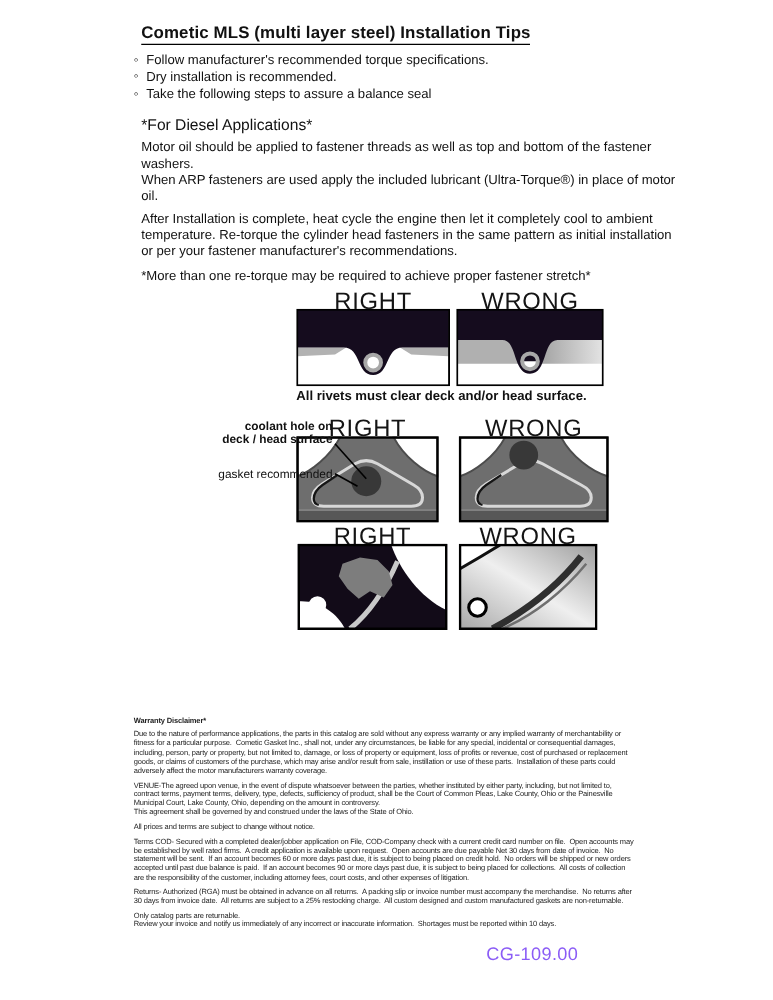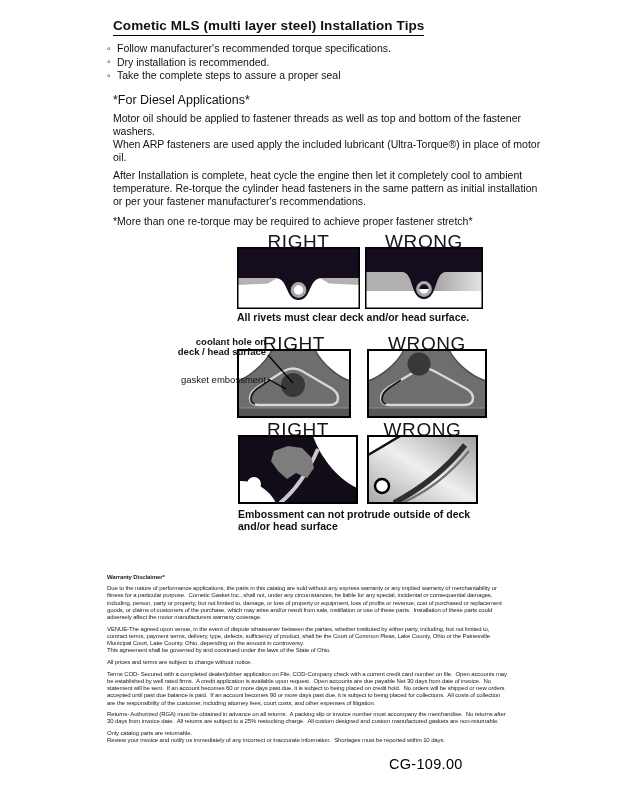--- a/index.html
+++ b/index.html
@@ -37,33 +37,33 @@
   .row3 .caption{margin-left:238px;margin-top:4px;}
   .ann{position:absolute;left:106px;width:160px;text-align:right;font-size:9.5px;line-height:10.5px;white-space:pre-line;}
   .ann1{top:4px;font-weight:bold;}
   .ann2{top:42px;}
   .leader{position:absolute;left:0;top:0;pointer-events:none;}
   
   .legal{position:absolute;top:574px;left:107px;width:430px;font-size:6px;line-height:7.2px;letter-spacing:-0.12px;color:#1c1c1c;}
   .legal .lh{font-weight:bold;margin:0 0 4px 0;}
   .legal .lp{white-space:pre;margin:0 0 4.5px 0;}
   
-  .page-code{position:absolute;top:756px;left:389px;font-size:14.5px;color:#000000;letter-spacing:.3px;}
+  .page-code{position:absolute;top:756px;left:389px;font-size:14.5px;color:#8b5cf6;letter-spacing:.3px;}
 </style>
 </head>
 <body>
 
 <div class="page">
 
   <div class="top">
     <span class="title">Cometic MLS (multi layer steel) Installation Tips</span>
     <div class="bullets">
       <div class="bullet">Follow manufacturer's recommended torque specifications.</div>
       <div class="bullet">Dry installation is recommended.</div>
-      <div class="bullet">Take the complete steps to assure a proper seal</div>
+      <div class="bullet">Take the following steps to assure a balance seal</div>
     </div>
     <div class="diesel">
       <div class="diesel-heading">*For Diesel Applications*</div>
       <p>Motor oil should be applied to fastener threads as well as top and bottom of the fastener washers.
 When ARP fasteners are used apply the included lubricant (Ultra-Torque®) in place of motor oil.</p>
       <p>After Installation is complete, heat cycle the engine then let it completely cool to ambient
 temperature. Re-torque the cylinder head fasteners in the same pattern as initial installation
 or per your fastener manufacturer's recommendations.</p>
       <p class="note">*More than one re-torque may be required to achieve proper fastener stretch*</p>
     </div>
@@ -101,21 +101,21 @@
           <circle cx="59" cy="42" r="6.3" fill="none" stroke="#a8a8a8" stroke-width="3.2"></circle>
           <rect x="0.75" y="0.75" width="116.5" height="60.5" fill="none" stroke="#000" stroke-width="1.5"></rect>
         </svg>
       </div>
       <div class="caption">All rivets must clear deck and/or head surface.</div>
     </div>
 
     <div class="drow row2">
       <div class="ann ann1">coolant hole on
 deck / head surface</div>
-      <div class="ann ann2">gasket embossment</div>
+      <div class="ann ann2">gasket recommended</div>
       <svg class="leader" width="618" height="100">
         <line x1="268" y1="22" x2="293" y2="50" stroke="#000" stroke-width="1.3"></line>
         <line x1="268" y1="46" x2="286" y2="56" stroke="#000" stroke-width="1.3"></line>
       </svg>
       <div class="label-row">
         <div class="rw-label" style="width:114px">RIGHT</div>
         <div class="rw-label" style="width:120px;margin-left:16px">WRONG</div>
       </div>
       <div class="panel-row">
         <svg width="114" height="69" viewBox="0 0 114 69">
@@ -168,22 +168,20 @@
           </defs>
           <rect width="111" height="69" fill="url(#g3)"></rect>
           <path d="M1,1 H33 C20,9 8,16 1,20 Z" fill="#ffffff"></path>
           <path d="M33,1 C20,9 8,16 1,20" stroke="#111" stroke-width="2.5" fill="none"></path>
           <path d="M98,10 C80,33 55,53 27,68" fill="none" stroke="#2f2f2f" stroke-width="5.5"></path>
           <path d="M102,16 C84,38 60,57 35,68" fill="none" stroke="#6f6f6f" stroke-width="2"></path>
           <circle cx="15" cy="51" r="7" fill="#ffffff" stroke="#000" stroke-width="2.5"></circle>
           <rect x="1" y="1" width="109" height="67" fill="none" stroke="#000" stroke-width="2"></rect>
         </svg>
       </div>
-      <div class="caption">Embossment can not protrude outside of deck
-and/or head surface</div>
     </div>
   </div>
 
   <div class="legal">
     <div class="lh">Warranty Disclaimer*</div>
     <div class="lp">Due to the nature of performance applications, the parts in this catalog are sold without any express warranty or any implied warranty of merchantability or
 fitness for a particular purpose.  Cometic Gasket Inc., shall not, under any circumstances, be liable for any special, incidental or consequential damages,
 including, person, party or property, but not limited to, damage, or loss of property or equipment, loss of profits or revenue, cost of purchased or replacement
 goods, or claims of customers of the purchase, which may arise and/or result from sale, instillation or use of these parts.  Installation of these parts could
 adversely affect the motor manufacturers warranty coverage.</div>

